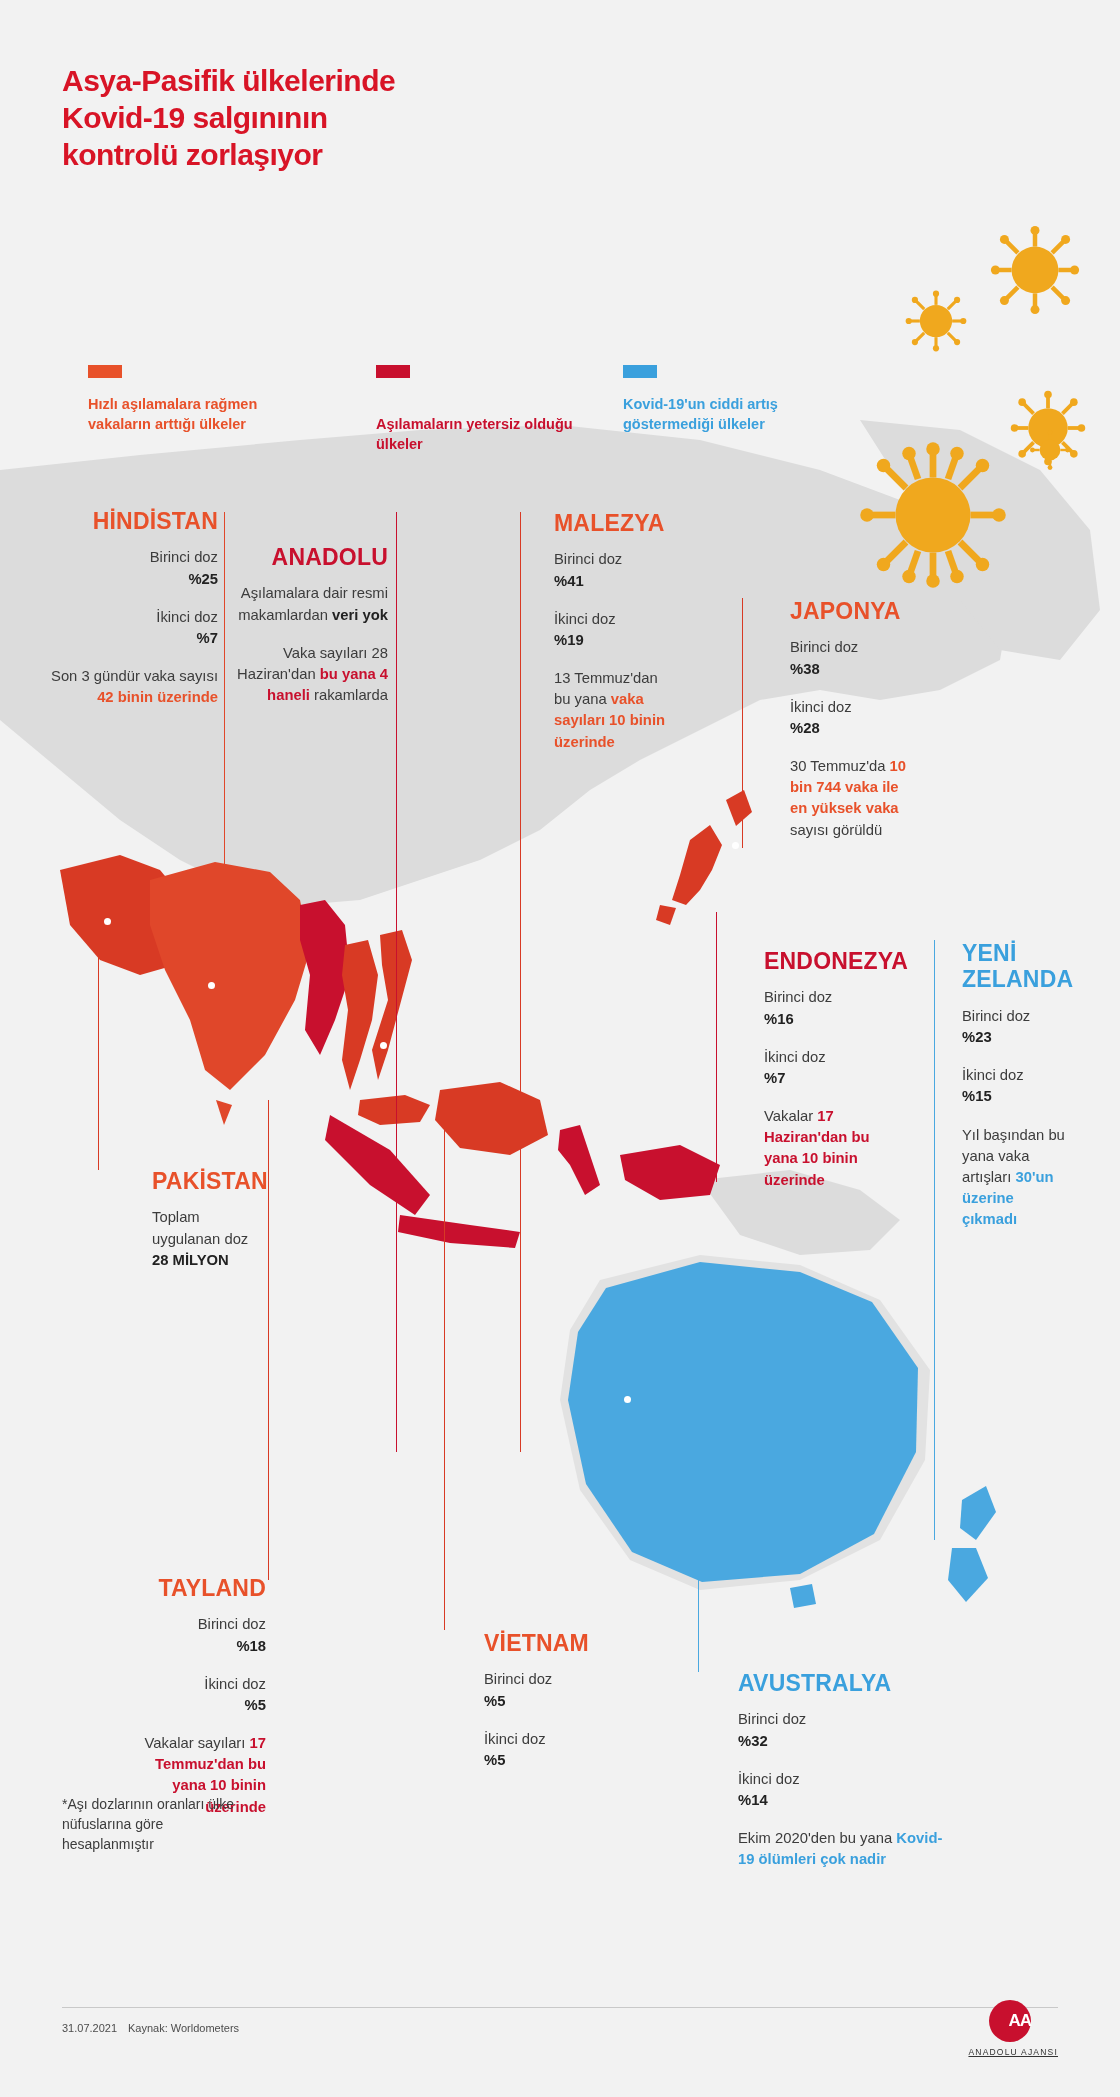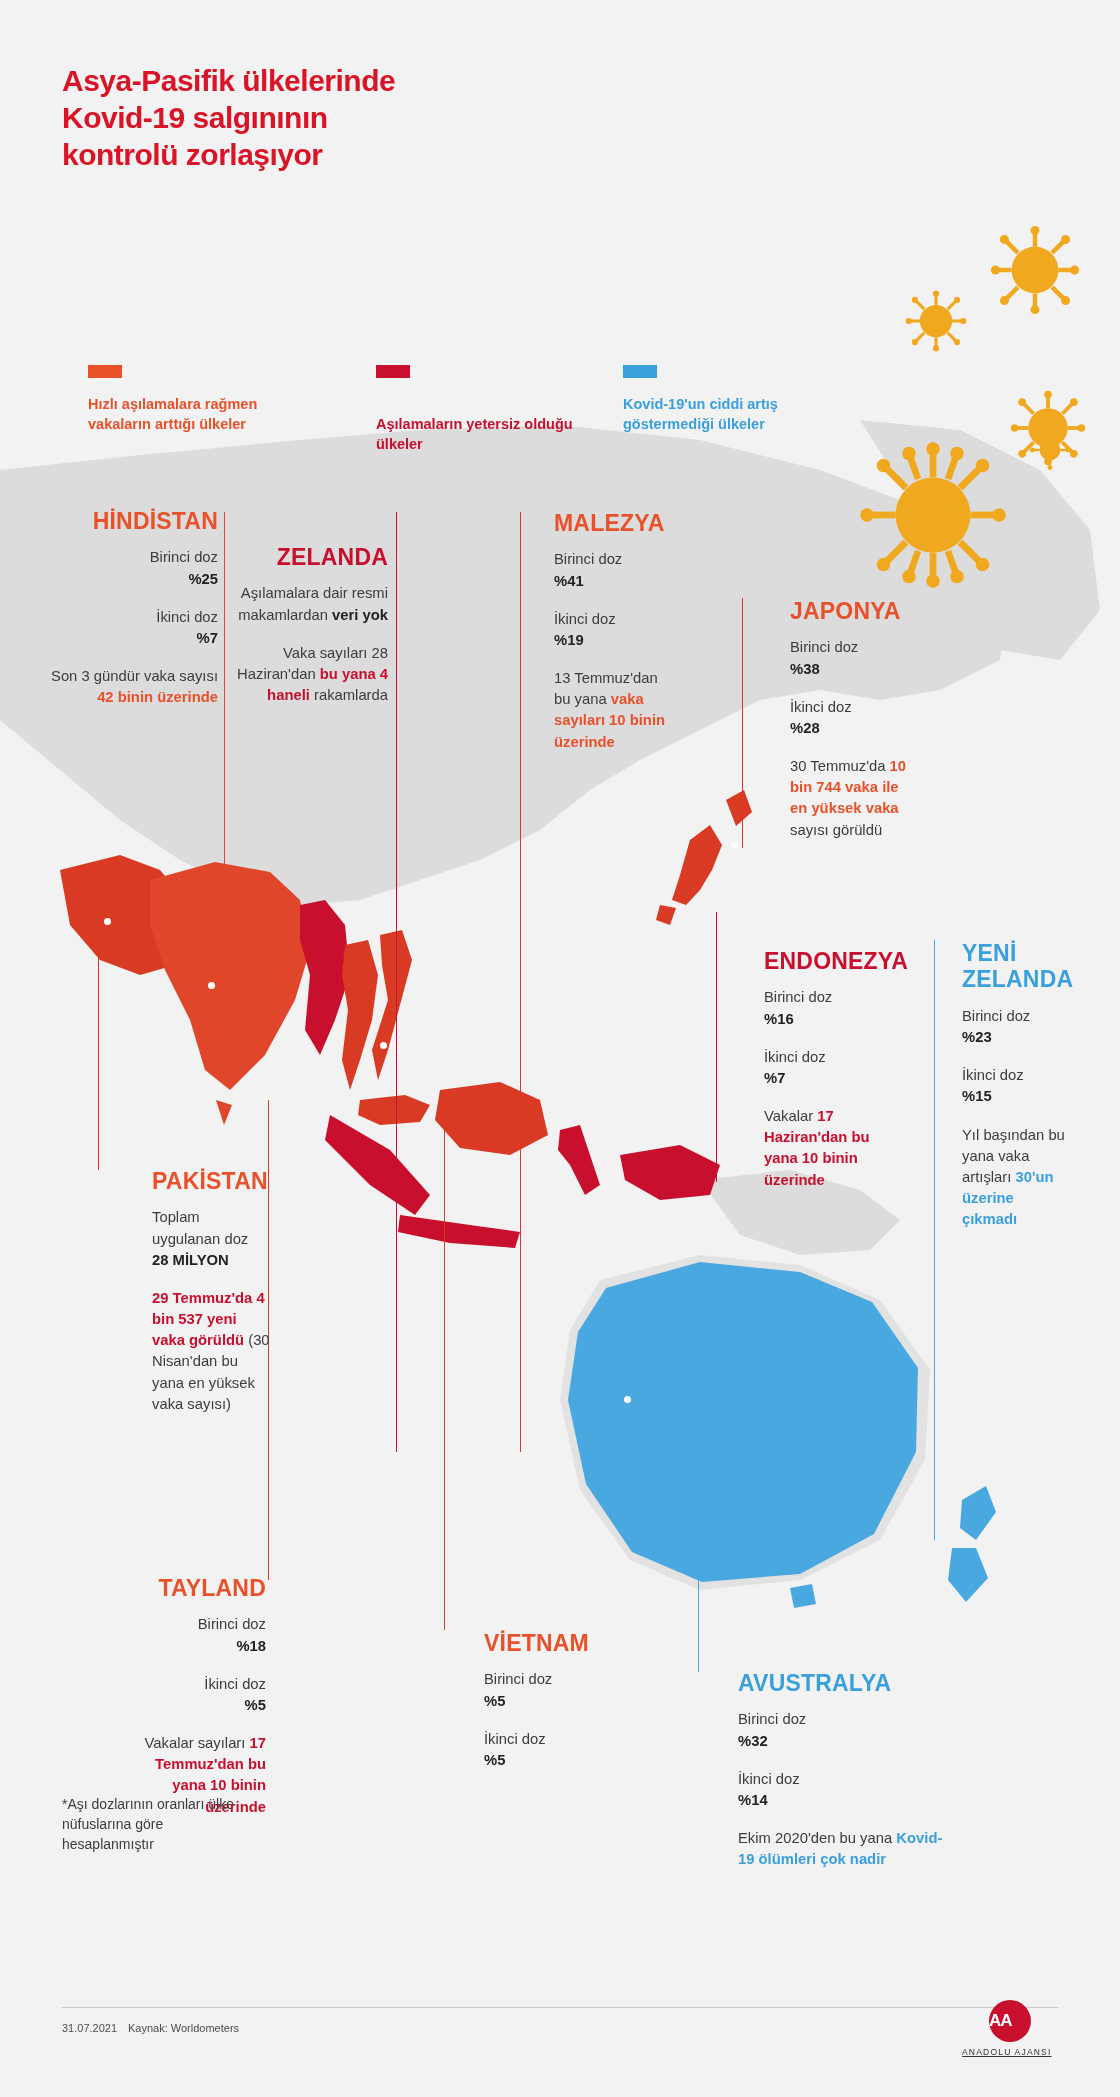--- a/index.html
+++ b/index.html
@@ -69,21 +69,21 @@
   
   .footnote {
     position: absolute; left: 62px; top: 1795px; width: 180px;
     font-size: 14px; line-height: 1.42; color: #3c3c3c;
   }
 
   
   .footer-rule { position: absolute; left: 62px; top: 2007px; width: 996px; height: 1px; background: #c9c9c9; }
   .footer-date { position: absolute; left: 62px; top: 2022px; font-size: 11px; color: #4d4d4d; }
   .footer-src  { position: absolute; left: 128px; top: 2022px; font-size: 11px; color: #4d4d4d; }
-  .logo { position: absolute; right: 62px; top: 2000px; width: 96px; text-align: left; }
+  .logo { position: absolute; right: 62px; top: 2000px; width: 96px; text-align: right; }
   .logo .mark {
     width: 42px; height: 42px; border-radius: 50%;
     background: #c8102e; margin: 0 auto 5px auto;
     color: #fff; font-size: 17px; font-weight: bold;
     line-height: 42px; letter-spacing: -1px;
   }
   .logo .mark-text { font-size: 8.5px; letter-spacing: 1.2px; color: #333; text-decoration: underline; }
 
   
   .virus { position: absolute; z-index: 1; }
@@ -316,21 +316,21 @@
         <b>%7</b>
       </p>
       <p>
         <span>Son 3 gündür vaka sayısı </span>
         <span class="hl-orange">42 binin üzerinde</span>
       </p>
     </div>
   </div>
 
   <div class="callout right" style="left:228px; top:508px; width:160px;">
-    <div class="c-title t-red">ZELANDA</div>
+    <div class="c-title t-red">ANADOLU</div>
     <div class="c-body">
       <p>
         <span>Aşılamalara dair resmi makamlardan </span><b>veri yok</b>
       </p>
       <p>
         <span>Vaka sayıları 28 Haziran'dan </span><span class="hl-red">bu yana 4 haneli</span><span> rakamlarda</span>
       </p>
     </div>
   </div>
 
@@ -402,23 +402,20 @@
       </p>
     </div>
   </div>
 
   <div class="callout left" style="left:120px; top:1168px; width:150px;">
     <div class="c-title t-orange">PAKİSTAN</div>
     <div class="c-body">
       <p>
         <span>Toplam uygulanan doz</span><br>
         <b>28 MİLYON</b>
-      </p>
-      <p>
-        <span class="hl-red">29 Temmuz'da 4 bin 537 yeni vaka görüldü</span><span> (30 Nisan'dan bu yana en yüksek vaka sayısı)</span>
       </p>
     </div>
   </div>
 
   <div class="callout right" style="left:130px; top:1575px; width:136px;">
     <div class="c-title t-orange">TAYLAND</div>
     <div class="c-body">
       <p>
         <span>Birinci doz</span><br>
         <b>%18</b>

